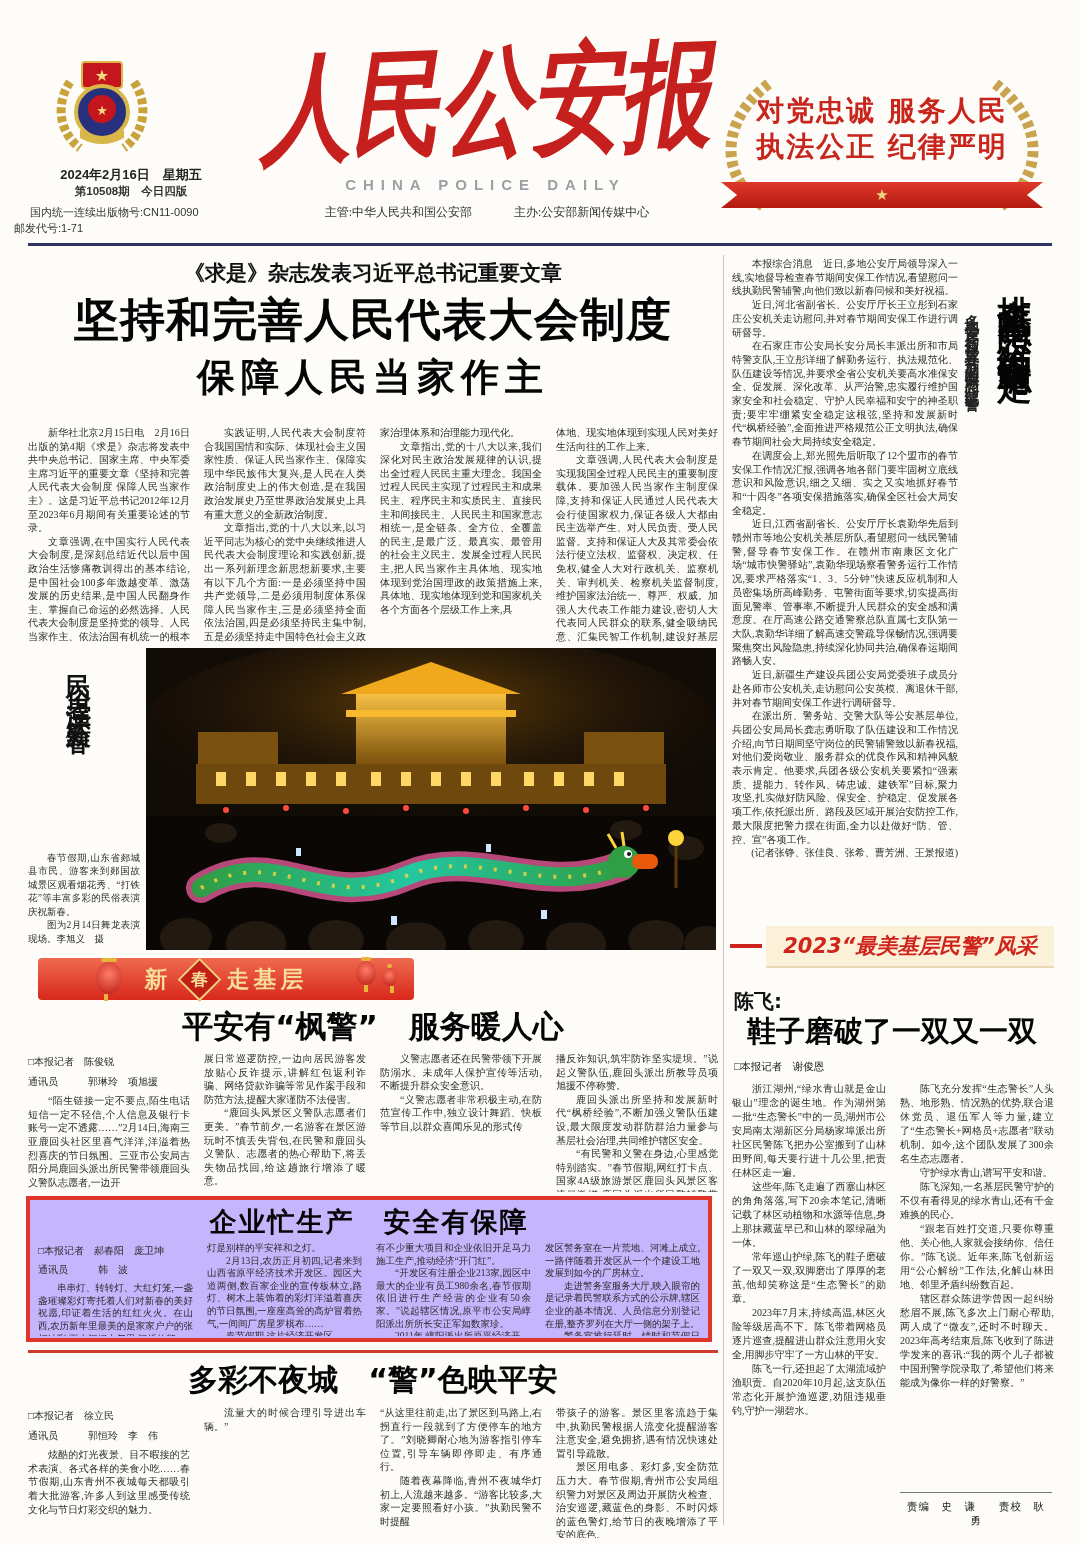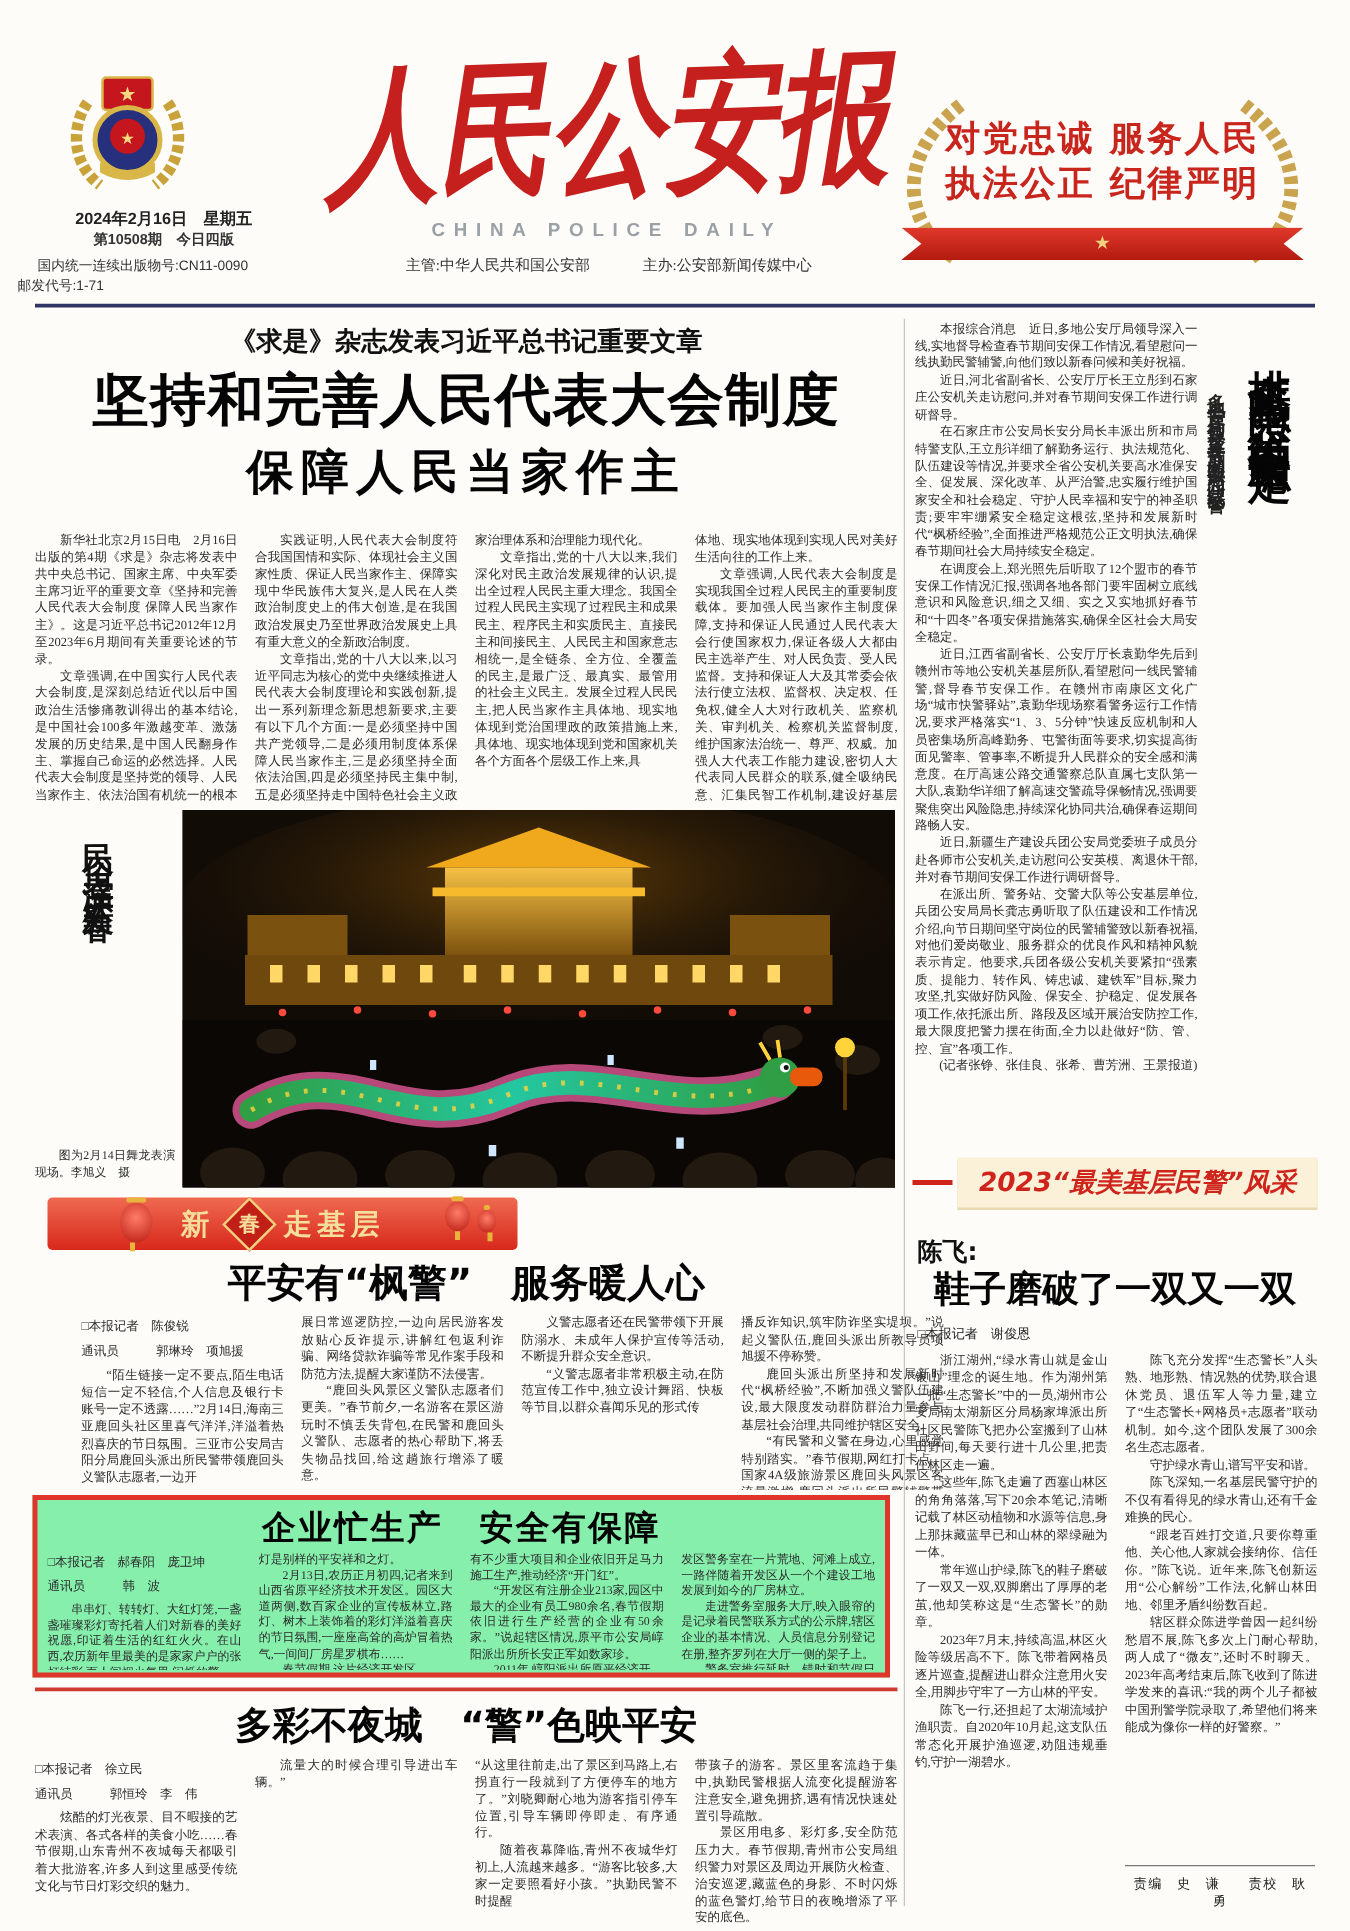--- a/index.html
+++ b/index.html
@@ -81,24 +81,24 @@
   .lan{position:absolute;width:20px;height:24px;border-radius:50%;background:radial-gradient(circle at 50% 38%,#ff7b68,#b81a0f);}
   .lan::before{content:"";position:absolute;top:-4px;left:5px;right:5px;height:4px;background:#e8b43a;border-radius:2px;}
   .lan::after{content:"";position:absolute;bottom:-7px;left:8px;width:4px;height:7px;background:#e8b43a;}
   .lan.big{width:26px;height:32px;left:58px;top:4px;}
   .lan.s1{left:318px;top:3px;}
   .lan.s2{left:344px;top:10px;width:15px;height:18px;}
   
   .fj-head{left:28px;top:1006px;width:690px;text-align:center;font-size:31px;font-weight:900;color:#050505;
            font-family:"DejaVu Sans",sans-serif;}
   .byline{text-indent:0 !important;margin:3px 0 6px !important;font-size:10px;}
-  .fj-cols{left:28px;top:1052px;width:690px;height:140px;margin-left:37px;}
+  .fj-cols{left:28px;top:1052px;width:690px;height:140px;}
   .fj-cols .col{width:162px;height:140px;}
   
-  .ent-box{left:26px;top:1196px;width:686px;height:146px;border:4px solid #e0352a;box-sizing:border-box;background:#86efac;}
+  .ent-box{left:26px;top:1196px;width:686px;height:146px;border:4px solid #e0352a;box-sizing:border-box;background:#c4b5fd;}
   .ent-head{position:absolute;left:0;top:4px;width:100%;text-align:center;font-size:27px;font-weight:900;color:#050505;
             font-family:"DejaVu Sans",sans-serif;letter-spacing:2px;}
   .ent-cols{position:absolute;left:8px;top:42px;width:662px;height:94px;}
   .ent-cols .col{width:155px;height:94px;font-size:9.5px;line-height:12.6px;}
   .ent-cols .col:first-child{font-size:9.5px;}
   
   .nc-rule{left:28px;top:1350px;width:690px;height:3px;background:#cf3a2e;}
   .nc-head{left:28px;top:1360px;width:690px;text-align:center;font-size:30px;font-weight:900;color:#050505;
            font-family:"DejaVu Sans",sans-serif;}
   .nc-cols{left:28px;top:1406px;width:690px;height:132px;}
@@ -169,20 +169,21 @@
       </div>
     <div class="col cont-first">
         <p>体地、现实地体现到实现人民对美好生活向往的工作上来。</p>
         <p>文章强调,人民代表大会制度是实现我国全过程人民民主的重要制度载体。要加强人民当家作主制度保障,支持和保证人民通过人民代表大会行使国家权力,保证各级人大都由民主选举产生、对人民负责、受人民监督。支持和保证人大及其常委会依法行使立法权、监督权、决定权、任免权,健全人大对行政机关、监察机关、审判机关、检察机关监督制度,维护国家法治统一、尊严、权威。加强人大代表工作能力建设,密切人大代表同人民群众的联系,健全吸纳民意、汇集民智工作机制,建设好基层立法联系点。</p>
       </div>
   </div>
 
   <div class="abs photo-cap">
     <div class="photo-vtitle vert">民俗表演庆新春</div>
     <div class="photo-captext">
+        <p>春节假期,山东省郯城县市民、游客来到郯国故城景区观看烟花秀、“打铁花”等丰富多彩的民俗表演庆祝新春。</p>
         <p>图为2月14日舞龙表演现场。李旭义　摄</p>
       </div>
   </div>
   <div class="abs photo-box">
     <svg viewBox="0 0 570 302" width="570" height="302" preserveAspectRatio="none">
       <defs>
         <linearGradient id="pal" x1="0" y1="0" x2="0" y2="1">
           <stop offset="0" stop-color="#f6c044"></stop>
             <stop offset="1" stop-color="#7c520e"></stop>
         </linearGradient>

